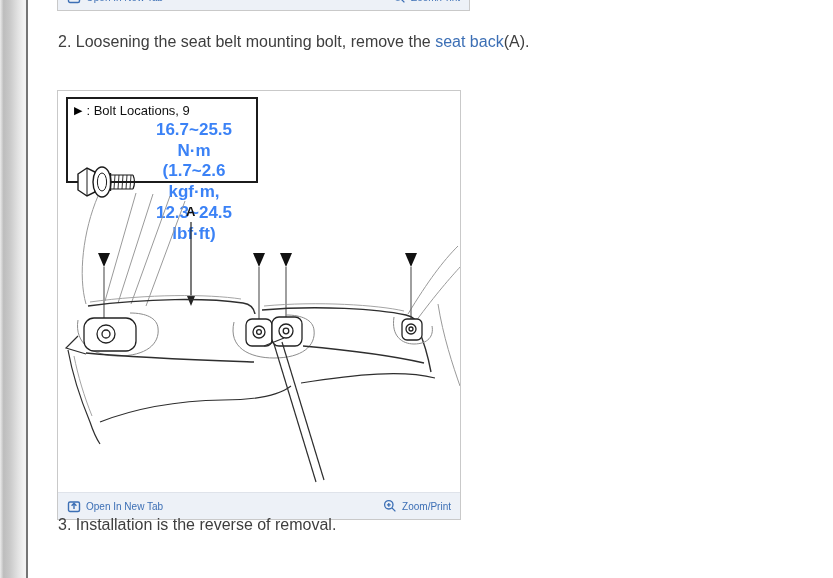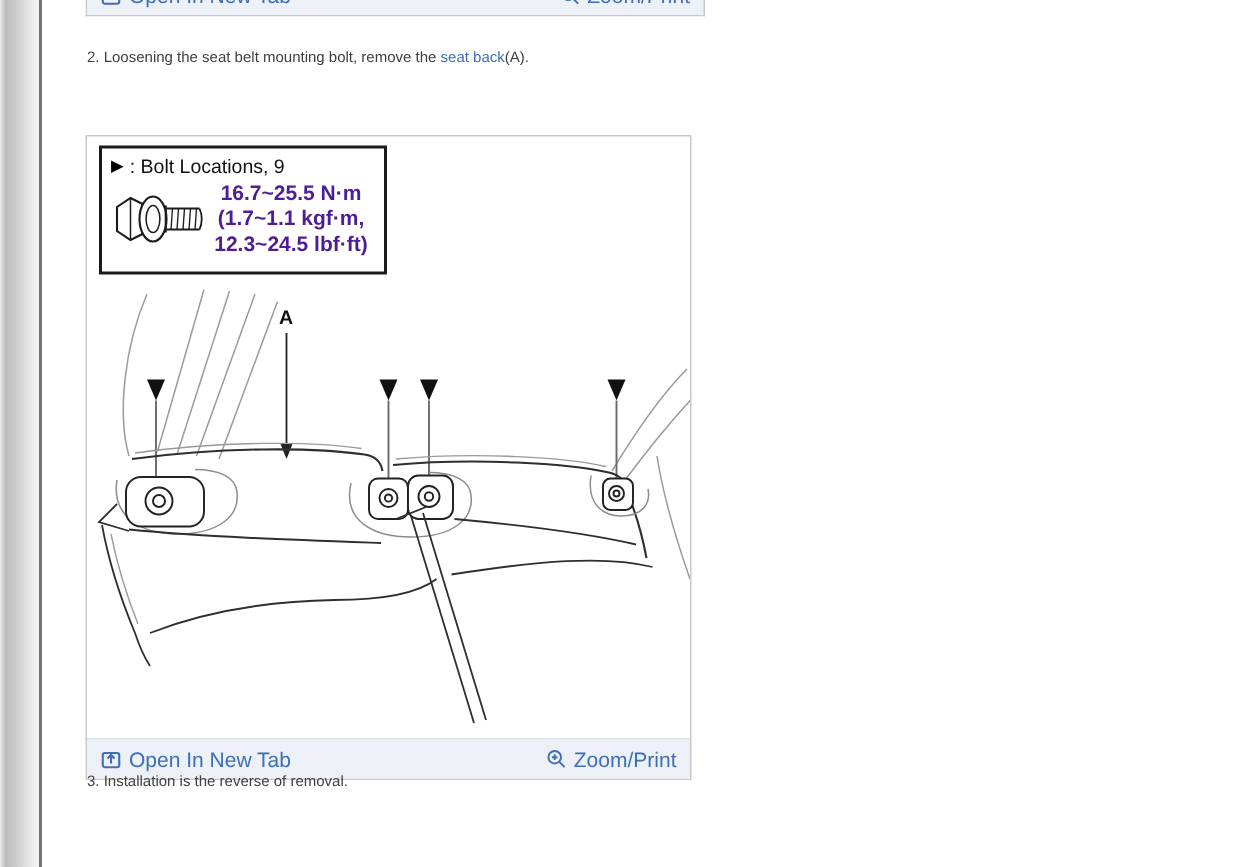--- a/index.html
+++ b/index.html
@@ -13,43 +13,43 @@
 
   
   .top-bar-clip { position:absolute; left:57px; top:0; width:413px; height:11px;
     overflow:hidden; }
   .fig-bar { position:relative; width:100%; height:27px; background:#edf1f7;
     border:1px solid #c9c9c9; display:flex; align-items:center;
     justify-content:space-between; padding:0 9px; }
   .top-bar-clip .fig-bar { position:absolute; top:-16px; left:0; border-top:none; }
 
   .bar-link { display:flex; align-items:center; gap:5px; color:#3c6fb5;
-    font-size:14px; text-decoration:none; cursor:pointer; }
+    font-size:10px; text-decoration:none; cursor:pointer; }
   .bar-link svg { display:block; }
 
   
-  .step { position:absolute; left:58px; color:#3e3e3e; font-size:10px; }
+  .step { position:absolute; left:58px; color:#3e3e3e; font-size:16px; }
   .step-2 { top:33px; }
   .step-3 { top:516px; }
   .inline-link { color:#3c6fb5; cursor:pointer; text-decoration:none; }
 
   
   .figure { position:absolute; left:57px; top:90px; width:404px; height:430px;
     border:1px solid #c9c9c9; background:#ffffff; }
   .figure-footer { position:absolute; left:0; bottom:0; width:100%; height:27px;
     background:#edf1f7; border-top:1px solid #dfe3ea; display:flex;
     align-items:center; justify-content:space-between; padding:0 9px; }
 
   
   .spec-box { position:absolute; left:8px; top:6px; width:192px; height:86px;
     border:2px solid #1b1b1b; background:#fff; padding:4px 6px; }
   .legend-line { font-size:13px; color:#111; display:flex; align-items:center; gap:4px; }
   .legend-marker { font-size:11px; color:#000; }
   .torque-row { display:flex; align-items:center; margin-top:2px; }
-  .torque-text { font-size:14px; font-weight:bold; color:#4c1d95; line-height:1.22;
+  .torque-text { font-size:17px; font-weight:bold; color:#3b82f6; line-height:1.22;
     text-align:center; flex:1; }
   .bolt-art { width:64px; height:44px; flex:0 0 auto; }
 
   .diagram { position:absolute; left:0; top:95px; width:402px; height:308px; }
 
   text.diagram-label { font-family:"Liberation Sans",sans-serif; font-weight:bold;
     font-size:13px; fill:#111; }
 </style>
 </head>
 <body>
@@ -99,21 +99,21 @@
           <ellipse cx="28" cy="22" rx="9" ry="15" fill="#fff"></ellipse>
           <ellipse cx="28" cy="22" rx="4.6" ry="9" fill="#fff" stroke-width="1"></ellipse>
           <path d="M36.5 13 L36.5 31"></path>
           <path d="M37 15 H59 M37 29 H59" stroke-width="1.2"></path>
           <path d="M59 15 Q62 22 59 29" stroke-width="1.2"></path>
           <path d="M41 15 L40 29 M45 15 L44 29 M49 15 L48 29 M53 15 L52 29 M57 15 L56 29" stroke-width="0.9"></path>
         </svg>
       </span>
       <span class="torque-text">
         <span>16.7~25.5 N·m</span><br>
-        <span>(1.7~1.1 kgf·m,</span><br>
+        <span>(1.7~2.6 kgf·m,</span><br>
         <span>12.3~24.5 lbf·ft)</span>
       </span>
     </div>
   </div>
 
   <svg class="diagram" viewBox="0 0 402 308" fill="none">
 
     <g stroke="#9a9a9a" stroke-width="1">
       <path d="M47 115 L78 7"></path>
       <path d="M60 117 L95 8"></path>

